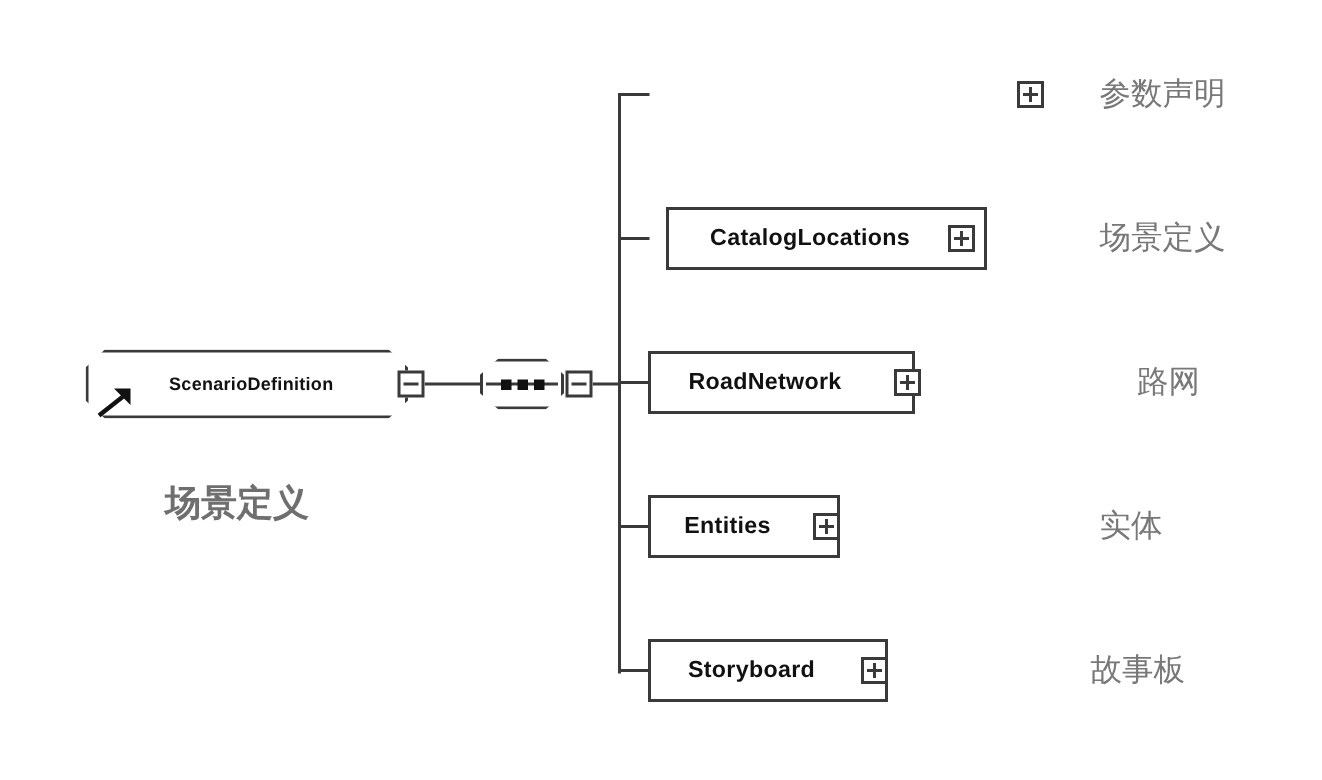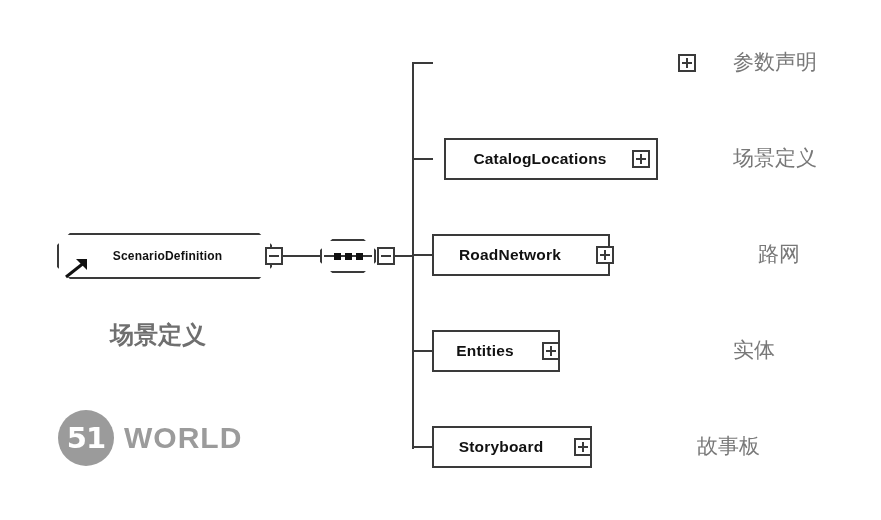--- a/index.html
+++ b/index.html
@@ -266,22 +266,18 @@
   <div class="elem-box" style="left:432px; top:330px; width:128px;">
     <span class="elem-label" style="padding-right:22px;text-align:right;">Entities</span>
   </div>
   <div class="toggle plus" style="left:542px; top:342px;"></div>
   <div class="cn-label" style="left:733px; top:336px;">实体</div>
 
   <div class="elem-box" style="left:432px; top:426px; width:160px;">
     <span class="elem-label" style="padding-right:22px;">Storyboard</span>
   </div>
   <div class="toggle plus" style="left:574px; top:438px;"></div>
-  <div class="cn-label" style="left:697px; top:432px;">故事板</div>
+  <div class="cn-label" style="left:727px; top:432px;">故事板</div>
 
   <div class="cn-label root" style="left:110px; top:293px;">场景定义</div>
 
-  <div class="logo">
-    <div class="logo-mark">51</div>
-    <div class="logo-text">WORLD</div>
-  </div>
 
 </div>
 
 </body></html>

